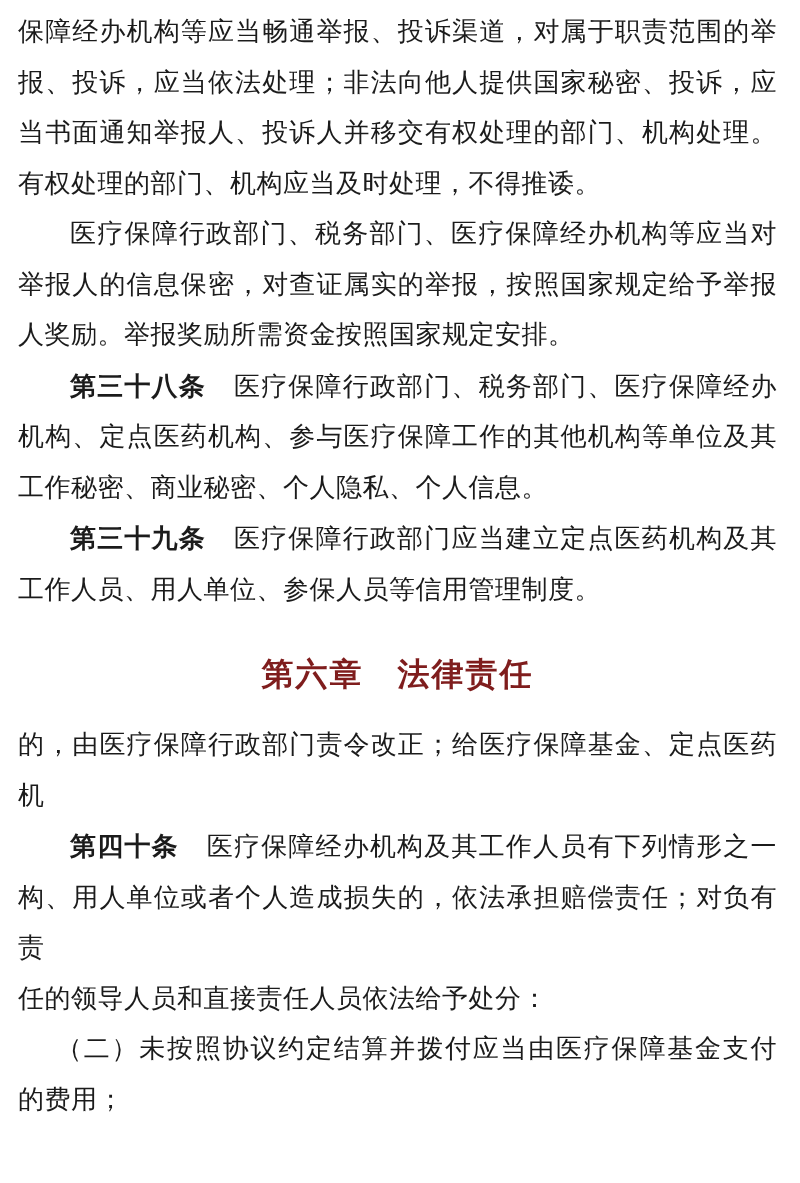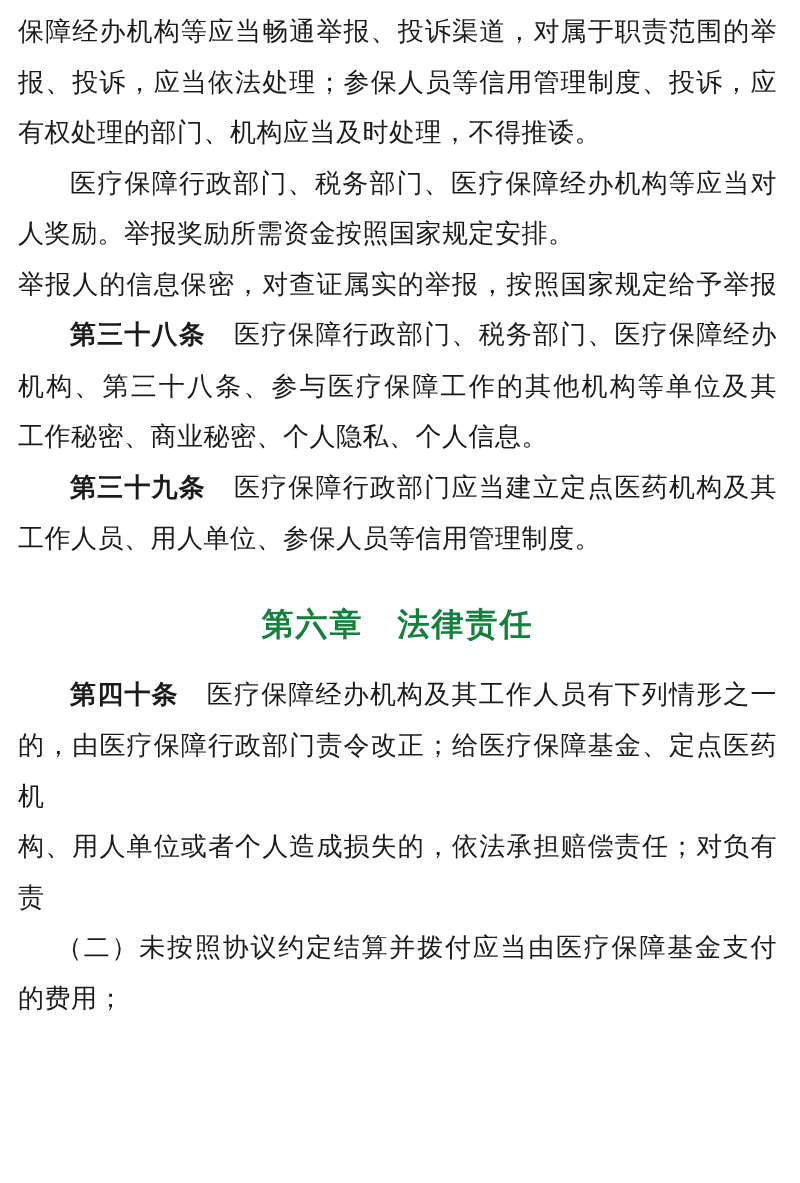--- a/index.html
+++ b/index.html
@@ -32,57 +32,59 @@
   }
   
   .indent {
     text-indent: 52px;
   }
   
   .item-indent {
     text-indent: 38px;
   }
   .article-num {
-    font-family: Liberation Mono, monospace;
+    font-family: Liberation Sans, sans-serif;
     font-weight: 700;
     margin-right: 28px;
   }
   .chapter-heading {
     font-family: "Liberation Sans", "DejaVu Sans", sans-serif;
     font-weight: 700;
     font-size: 32px;
     line-height: 46px;
     text-align: center;
     letter-spacing: 2px;
     margin: 36px 0 23px 0;
-    color: #15803d;
+    color: #7f1d1d;
   }
 </style>
 </head>
 <body>
 
 <div class="page">
 
   <div class="line j">保障经办机构等应当畅通举报、投诉渠道，对属于职责范围的举</div>
-  <div class="line j">报、投诉，应当依法处理；参保人员等信用管理制度、投诉，应</div>
+  <div class="line j">报、投诉，应当依法处理；非法向他人提供国家秘密、投诉，应</div>
+  <div class="line j">当书面通知举报人、投诉人并移交有权处理的部门、机构处理。</div>
   <div class="line">有权处理的部门、机构应当及时处理，不得推诿。</div>
 
   <div class="line j indent">医疗保障行政部门、税务部门、医疗保障经办机构等应当对</div>
+  <div class="line j">举报人的信息保密，对查证属实的举报，按照国家规定给予举报</div>
   <div class="line">人奖励。举报奖励所需资金按照国家规定安排。</div>
-  <div class="line j">举报人的信息保密，对查证属实的举报，按照国家规定给予举报</div>
 
   <div class="line j indent"><span class="article-num">第三十八条</span><span>医疗保障行政部门、税务部门、医疗保障经办</span></div>
-  <div class="line j">机构、第三十八条、参与医疗保障工作的其他机构等单位及其</div>
+  <div class="line j">机构、定点医药机构、参与医疗保障工作的其他机构等单位及其</div>
   <div class="line">工作秘密、商业秘密、个人隐私、个人信息。</div>
 
   <div class="line j indent"><span class="article-num">第三十九条</span><span>医疗保障行政部门应当建立定点医药机构及其</span></div>
   <div class="line">工作人员、用人单位、参保人员等信用管理制度。</div>
 
   <div class="chapter-heading">第六章　法律责任</div>
 
+  <div class="line j">的，由医疗保障行政部门责令改正；给医疗保障基金、定点医药机</div>
   <div class="line j indent"><span class="article-num">第四十条</span><span>医疗保障经办机构及其工作人员有下列情形之一</span></div>
-  <div class="line j">的，由医疗保障行政部门责令改正；给医疗保障基金、定点医药机</div>
   <div class="line j">构、用人单位或者个人造成损失的，依法承担赔偿责任；对负有责</div>
+  <div class="line">任的领导人员和直接责任人员依法给予处分：</div>
 
   <div class="line j item-indent">（二）未按照协议约定结算并拨付应当由医疗保障基金支付</div>
   <div class="line">的费用；</div>
 
 </div>
 
 </body></html>

